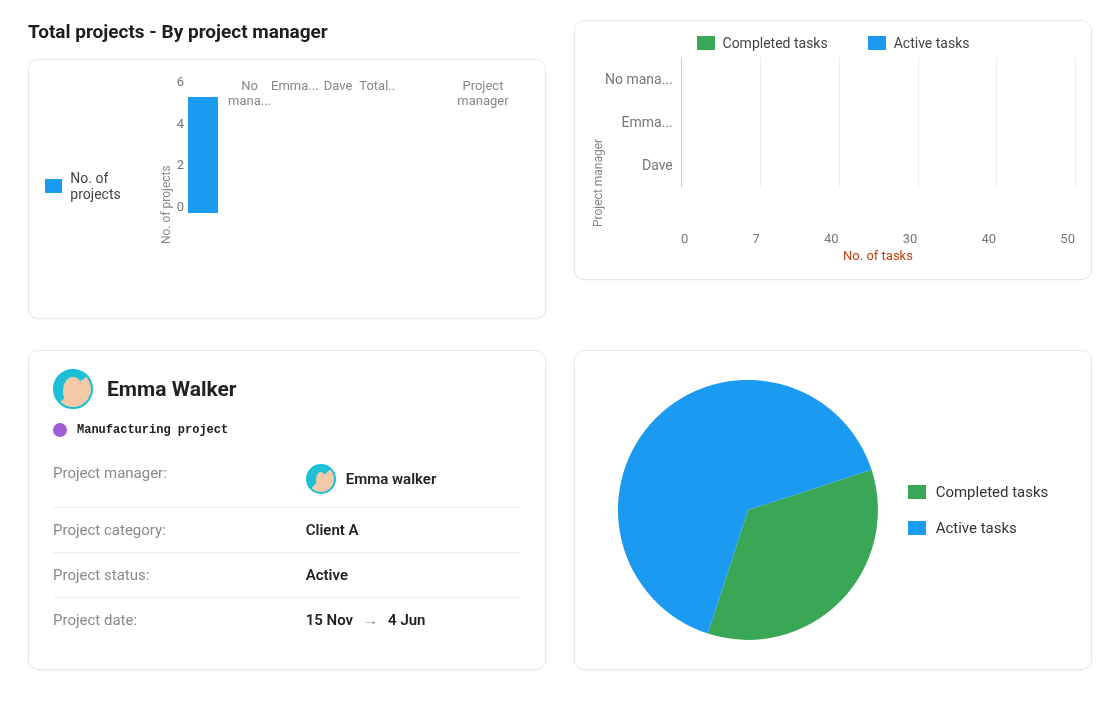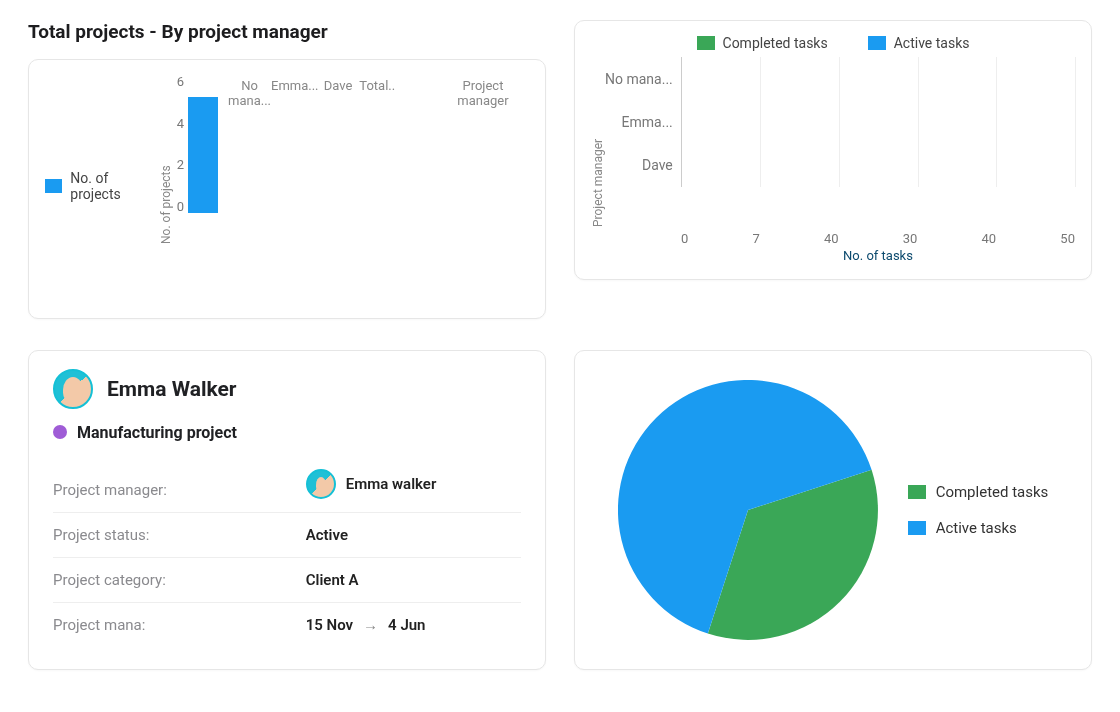--- a/index.html
+++ b/index.html
@@ -52,33 +52,33 @@
   .hbar-chart-card { height: 260px; display: flex; flex-direction: column; }
   .hbar-area { display: flex; height: 170px; }
   .hbar-yaxis-label { writing-mode: vertical-rl; transform: rotate(180deg); font-size: 12px; color: #888; }
   .hbar-cats { display: flex; flex-direction: column; justify-content: space-around; align-items: flex-end; font-size: 14px; color: #777; padding-right: 8px; height: 130px; }
   .hbar-plot { position: relative; flex: 1; height: 130px; border-left: 1px solid #ccc; }
   .hbar-grid { position: absolute; inset: 0; }
   .hbar-gridline { position: absolute; top: 0; bottom: 0; border-left: 1px solid #eee; }
   .hbar-row { position: absolute; left: 0; height: 22px; display: flex; }
   .hbar-seg { height: 100%; }
   .hbar-xticks { display: flex; justify-content: space-between; font-size: 13px; color: #777; margin-top: 4px; margin-left: 90px; }
-  .hbar-xlabel { text-align: center; font-size: 13px; color: #0c4a6e; margin-left: 90px; margin-top: 2px; }
+  .hbar-xlabel { text-align: center; font-size: 13px; color: #c2410c; margin-left: 90px; margin-top: 2px; }
   
   .detail-card { height: 320px; padding: 18px 24px; }
   .detail-header { display: flex; align-items: center; gap: 14px; margin-bottom: 14px; }
   .avatar { width: 40px; height: 40px; border-radius: 50%; background: linear-gradient(135deg,#1fc0d6 50%,#f3c9a8 50%); border: 2px solid #14c0d6; position: relative; overflow: hidden; }
   .avatar-sm { width: 30px; height: 30px; border-width: 2px; }
   .avatar::after { content:""; position:absolute; inset:6px 8px 4px 8px; background:#f3c9a8; border-radius:50% 50% 40% 40%; }
   .detail-name { font-size: 21px; font-weight: 700; }
   .proj-row { display: flex; align-items: center; gap: 10px; margin-bottom: 14px; }
   .status-dot { width: 14px; height: 14px; border-radius: 50%; background: #9f5cd6; }
-  .proj-name { font-size: 16px; font-weight: 700; }
+  .proj-name { font-size: 12px; font-weight: 700; font-family: Liberation Mono, monospace; }
   .detail-table { width: 100%; }
-  .detail-row { display: flex; padding: 13px 0; border-bottom: 1px solid #eee; align-items: flex-end; }
+  .detail-row { display: flex; padding: 13px 0; border-bottom: 1px solid #eee; align-items: flex-start; }
   .detail-row:last-child { border-bottom: none; }
   .detail-label { flex: 0 0 54%; font-size: 15px; color: #8a8a8e; }
   .detail-value { flex: 1; font-size: 15px; font-weight: 600; color: #222; display: flex; align-items: center; gap: 10px; }
   .arrow { color: #888; font-weight: 400; }
   
   .pie-card { height: 320px; display: flex; align-items: center; justify-content: center; gap: 30px; }
   .pie-legend { display: flex; flex-direction: column; gap: 18px; }
   .pie-legend-item { display: flex; align-items: center; gap: 10px; font-size: 15px; color: #333; }
   .pie-svg { flex: 0 0 auto; }
 </style>
@@ -187,29 +187,29 @@
     </div>
     <div class="detail-table">
       <div class="detail-row">
         <div class="detail-label">Project manager:</div>
         <div class="detail-value">
           <div class="avatar avatar-sm"></div>
           <span>Emma walker</span>
         </div>
       </div>
       <div class="detail-row">
+        <div class="detail-label">Project category:</div>
+        <div class="detail-value">Client A</div>
+      </div>
+      <div class="detail-row">
         <div class="detail-label">Project status:</div>
         <div class="detail-value">Active</div>
       </div>
       <div class="detail-row">
-        <div class="detail-label">Project category:</div>
-        <div class="detail-value">Client A</div>
-      </div>
-      <div class="detail-row">
-        <div class="detail-label">Project mana:</div>
+        <div class="detail-label">Project date:</div>
         <div class="detail-value">
           <span>15 Nov</span>
           <span class="arrow">→</span>
           <span>4 Jun</span>
         </div>
       </div>
     </div>
   </div>
 
   <div class="card pie-card">

